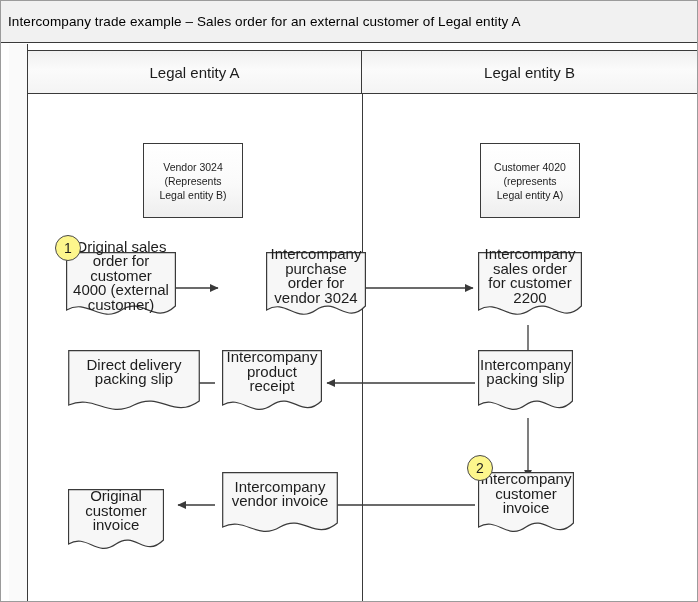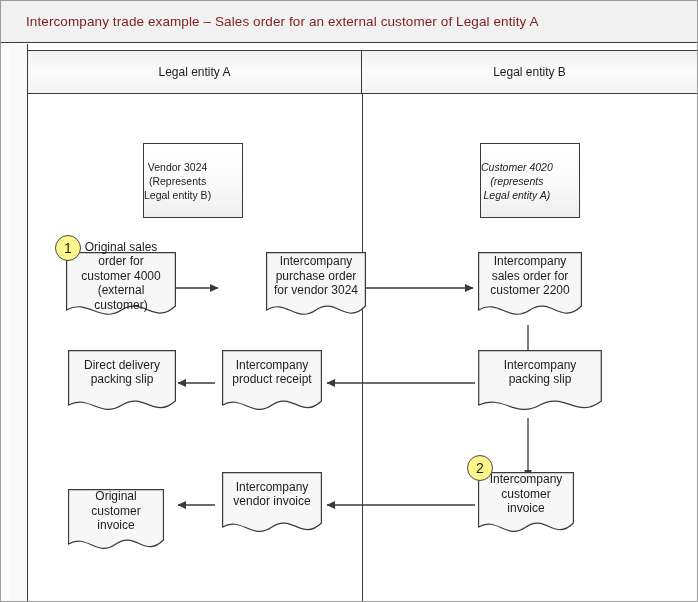--- a/index.html
+++ b/index.html
@@ -37,26 +37,25 @@
     left: 1px; top: 1px;
     width: 696px;
     height: 42px;
     box-sizing: border-box;
     background: #f1f1f1;
     border-bottom: 1px solid #3a3a3a;
     display: flex;
     align-items: center;
   }
   .title-text {
-    padding-left: 13px;
+    padding-left: 7px;
     font-size: 13.5px;
-    color: #7f1d1d;
+    color: #000000;
     letter-spacing: 0.1px;
     white-space: nowrap;
-    margin-left: 12px;
   }
 
   
   .gutter {
     position: absolute;
     left: 9px;
     top: 44px;
     width: 19px;
     height: 557px;
     box-sizing: border-box;
@@ -68,21 +67,21 @@
   .lane-header {
     position: absolute;
     top: 50px;
     height: 44px;
     box-sizing: border-box;
     background: linear-gradient(to bottom, #f0f0f0 0%, #fbfbfb 45%, #f4f4f4 100%);
     border-bottom: 1px solid #3a3a3a;
     display: flex;
     align-items: center;
     justify-content: center;
-    font-size: 12px;
+    font-size: 15px;
     color: #1d1d1d;
   }
   .lane-header.a {
     left: 28px;
     width: 334px;
     border-right: 1px solid #3a3a3a;
     border-top: 1px solid #3a3a3a;
     border-left: none;
   }
   .lane-header.b {
@@ -112,20 +111,21 @@
   }
 
   
   .entity-box {
     position: absolute;
     box-sizing: border-box;
     border: 1px solid #3a3a3a;
     background: linear-gradient(to bottom, #ffffff 0%, #fafafa 55%, #eeeeee 100%);
     display: flex;
     align-items: center;
+    justify-content: center;
     text-align: center;
     font-size: 10.5px;
     line-height: 14px;
     color: #1d1d1d;
   }
 
   
   .doc {
     position: absolute;
   }
@@ -139,21 +139,21 @@
   .doc .doc-label {
     position: absolute;
     left: 0;
     right: 0;
     top: 0;
     bottom: 22px;
     display: flex;
     align-items: center;
     justify-content: center;
     text-align: center;
-    font-size: 12px;
+    font-size: 15px;
     line-height: 14.5px;
     color: #1d1d1d;
     padding: 0 6px;
     box-sizing: border-box;
   }
 
   
   .badge {
     position: absolute;
     width: 26px;
@@ -216,21 +216,21 @@
       <line x1="215" y1="505" x2="178" y2="505" marker-end="url(#arrowR)"></line>
     </g>
   </svg>
 
   <div class="entity-box" style="left:143px; top:143px; width:100px; height:75px;">
     <span style="white-space:pre-line;">Vendor 3024
 (Represents
 Legal entity B)</span>
   </div>
   <div class="entity-box" style="left:480px; top:143px; width:100px; height:75px;">
-    <span style="white-space:pre-line;font-style:italic;">Customer 4020
+    <span style="white-space:pre-line;">Customer 4020
 (represents
 Legal entity A)</span>
   </div>
 
   <div class="doc" style="left:66px; top:252px; width:110px; height:70px;">
     <svg viewBox="0 0 110 70" preserveAspectRatio="none">
       <path d="M0.6,0.6 H109.4 V54 C88,74 77,44 55.5,58 C34,72 22,46 0.6,58 Z" fill="#f7f7f7" stroke="#3a3a3a" stroke-width="1.2" vector-effect="non-scaling-stroke"></path>
     </svg>
     <div class="doc-label">Original sales order for customer 4000 (external customer)</div>
   </div>
@@ -242,49 +242,49 @@
     <div class="doc-label">Intercompany purchase order for vendor 3024</div>
   </div>
 
   <div class="doc" style="left:478px; top:252px; width:104px; height:70px;">
     <svg viewBox="0 0 104 70" preserveAspectRatio="none">
       <path d="M0.6,0.6 H103.4 V54 C83,74 73,44 52,58 C31,72 21,46 0.6,58 Z" fill="#f7f7f7" stroke="#3a3a3a" stroke-width="1.2" vector-effect="non-scaling-stroke"></path>
     </svg>
     <div class="doc-label">Intercompany sales order for customer 2200</div>
   </div>
 
-  <div class="doc" style="left:68px; top:350px; width:108px; height:66px;">
+  <div class="doc" style="left:68px; top:350px; width:132px; height:66px;">
     <svg viewBox="0 0 108 66" preserveAspectRatio="none">
       <path d="M0.6,0.6 H107.4 V51 C86,70 76,41 54,55 C32,69 22,44 0.6,55 Z" fill="#f7f7f7" stroke="#3a3a3a" stroke-width="1.2" vector-effect="non-scaling-stroke"></path>
     </svg>
     <div class="doc-label">Direct delivery packing slip</div>
   </div>
 
   <div class="doc" style="left:222px; top:350px; width:100px; height:66px;">
     <svg viewBox="0 0 100 66" preserveAspectRatio="none">
       <path d="M0.6,0.6 H99.4 V51 C80,70 70,41 50,55 C30,69 20,44 0.6,55 Z" fill="#f7f7f7" stroke="#3a3a3a" stroke-width="1.2" vector-effect="non-scaling-stroke"></path>
     </svg>
     <div class="doc-label">Intercompany product receipt</div>
   </div>
 
-  <div class="doc" style="left:478px; top:350px; width:124px; height:66px;">
+  <div class="doc" style="left:478px; top:350px; width:95px; height:66px;">
     <svg viewBox="0 0 104 66" preserveAspectRatio="none">
       <path d="M0.6,0.6 H103.4 V51 C83,70 73,41 52,55 C31,69 21,44 0.6,55 Z" fill="#f7f7f7" stroke="#3a3a3a" stroke-width="1.2" vector-effect="non-scaling-stroke"></path>
     </svg>
     <div class="doc-label">Intercompany packing slip</div>
   </div>
 
   <div class="doc" style="left:68px; top:472px; width:96px; height:66px;margin-top:17px;">
     <svg viewBox="0 0 108 66" preserveAspectRatio="none">
       <path d="M0.6,0.6 H107.4 V51 C86,70 76,41 54,55 C32,69 22,44 0.6,55 Z" fill="#f7f7f7" stroke="#3a3a3a" stroke-width="1.2" vector-effect="non-scaling-stroke"></path>
     </svg>
     <div class="doc-label">Original customer invoice</div>
   </div>
 
-  <div class="doc" style="left:222px; top:472px; width:100px; height:66px;">
+  <div class="doc" style="left:222px; top:472px; width:116px; height:66px;">
     <svg viewBox="0 0 100 66" preserveAspectRatio="none">
       <path d="M0.6,0.6 H99.4 V51 C80,70 70,41 50,55 C30,69 20,44 0.6,55 Z" fill="#f7f7f7" stroke="#3a3a3a" stroke-width="1.2" vector-effect="non-scaling-stroke"></path>
     </svg>
     <div class="doc-label">Intercompany vendor invoice</div>
   </div>
 
   <div class="doc" style="left:478px; top:472px; width:96px; height:66px;text-decoration:underline;">
     <svg viewBox="0 0 104 66" preserveAspectRatio="none">
       <path d="M0.6,0.6 H103.4 V51 C83,70 73,41 52,55 C31,69 21,44 0.6,55 Z" fill="#f7f7f7" stroke="#3a3a3a" stroke-width="1.2" vector-effect="non-scaling-stroke"></path>
     </svg>

